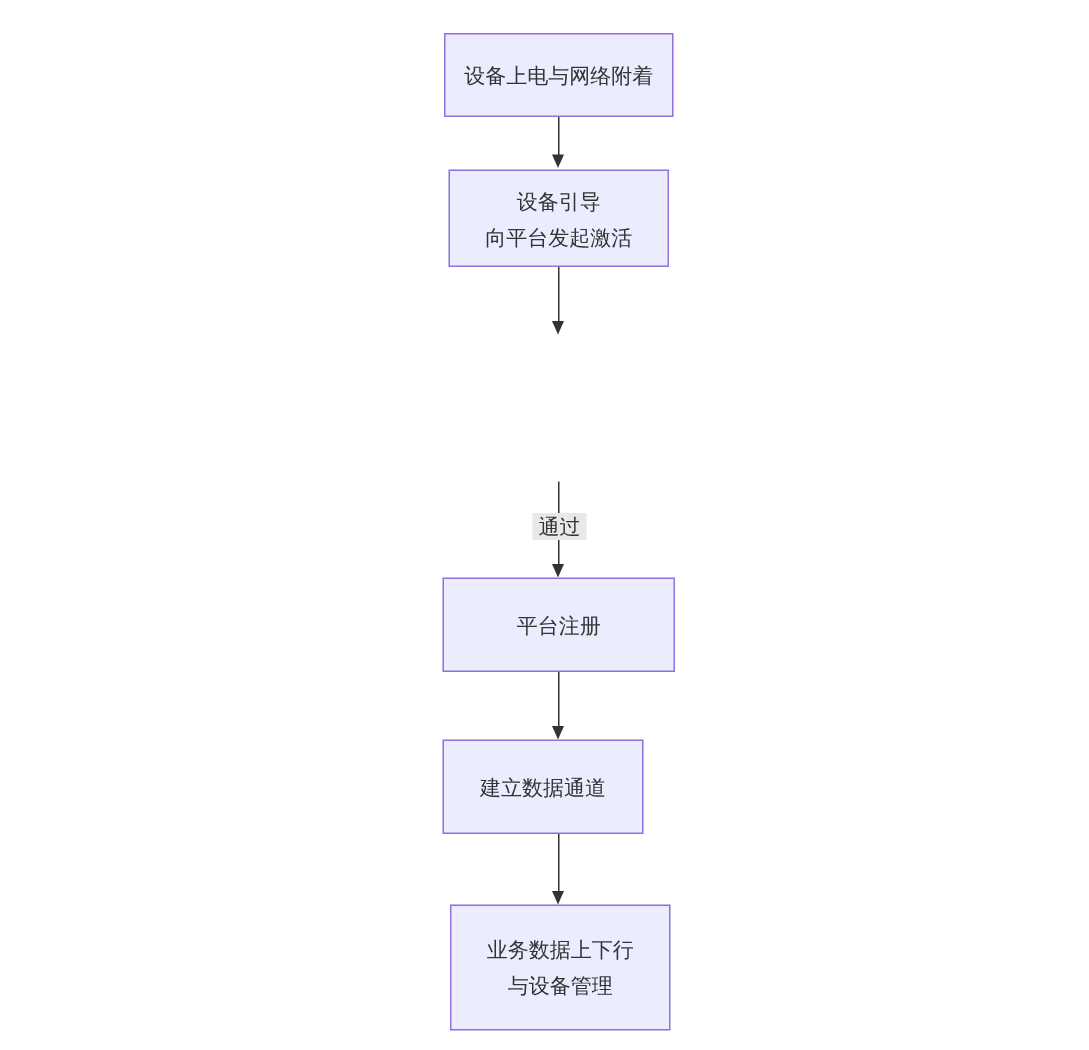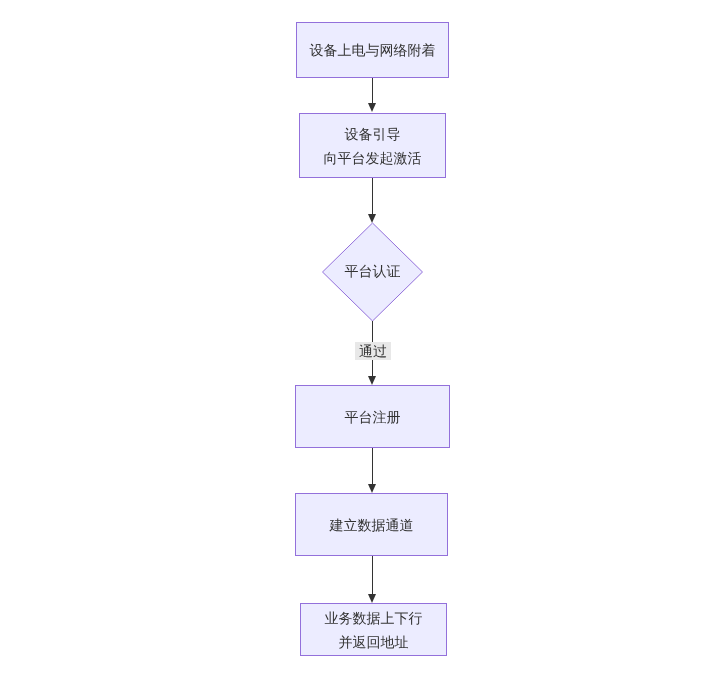--- a/index.html
+++ b/index.html
@@ -98,49 +98,43 @@
   <div class="node" style="left:299px;top:113px;width:147px;height:65px;">
     <div>设备引导</div>
     <div>向平台发起激活</div>
   </div>
 
   <div class="edge" style="left:368px;top:178px;height:45px;">
     <div class="line"></div>
     <div class="head"></div>
   </div>
 
-  <div class="diamond-wrap">
-    <svg width="103" height="100" viewBox="0 0 103 100">
-      <polygon points="51.5,1 101.5,50 51.5,99 1.5,50" fill="#ECECFF" stroke="#9370DB" stroke-width="1"></polygon>
-    </svg>
-    <div class="diamond-label">平台认证</div>
-  </div>
 
   <div class="edge" style="left:368px;top:321px;height:64px;">
     <div class="line"></div>
     <div class="head"></div>
   </div>
   <div class="edge-label">通过</div>
 
   <div class="node" style="left:295px;top:385px;width:155px;height:63px;">
     <div>平台注册</div>
   </div>
 
   <div class="edge" style="left:368px;top:448px;height:45px;">
     <div class="line"></div>
     <div class="head"></div>
   </div>
 
-  <div class="node" style="left:295px;top:493px;width:153px;height:63px;">
+  <div class="node" style="left:295px;top:493px;width:134px;height:63px;">
     <div>建立数据通道</div>
   </div>
 
   <div class="edge" style="left:368px;top:556px;height:47px;">
     <div class="line"></div>
     <div class="head"></div>
   </div>
 
-  <div class="node" style="left:300px;top:603px;width:147px;height:53px;">
+  <div class="node" style="left:300px;top:603px;width:147px;height:84px;">
     <div>业务数据上下行</div>
-    <div>并返回地址</div>
+    <div>与设备管理</div>
   </div>
 
 </div>
 
 </body></html>

